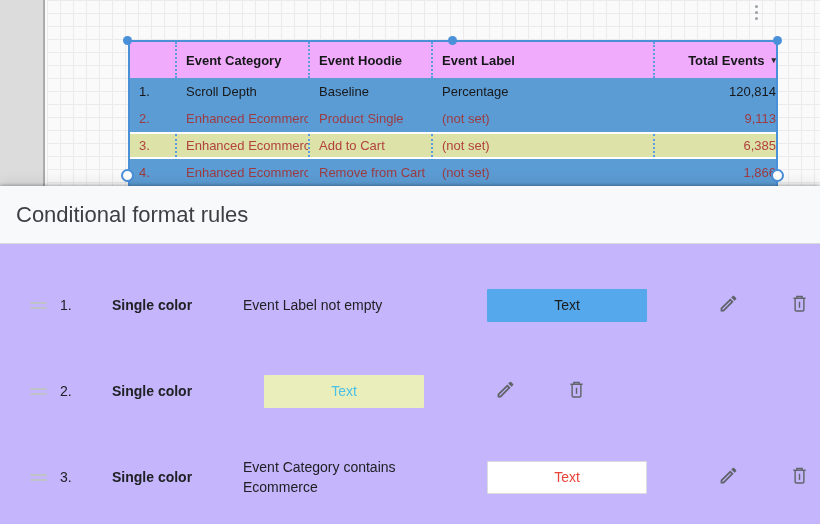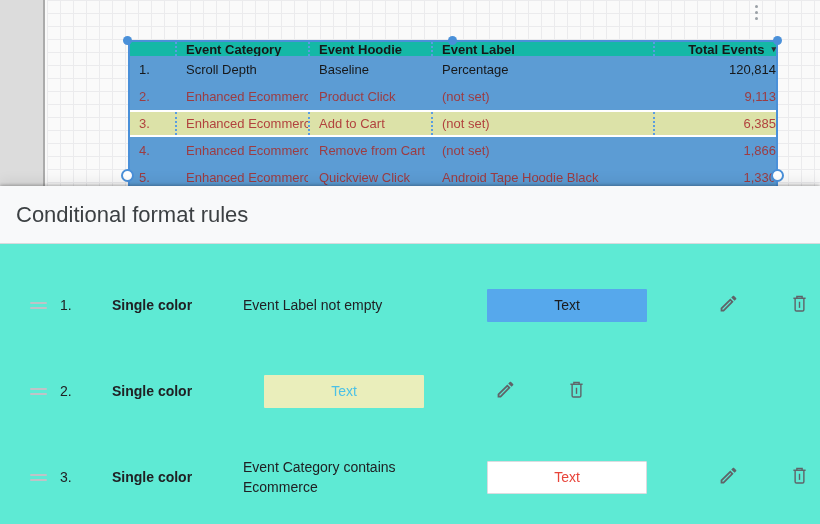--- a/index.html
+++ b/index.html
@@ -19,42 +19,42 @@
 
   .kebab { position:absolute; left:752px; top:5px; width:8px; height:22px;
            display:flex; flex-direction:column; align-items:center; gap:3px; cursor:pointer; }
   .kebab i { width:3px; height:3px; border-radius:50%; background:#9aa0a6; }
 
   
   .gtable { position:absolute; left:128px; top:40px; width:650px;
             border:2px solid #4a90d9; border-bottom:none; background:#fff;
             font-size:13px; }
   .thead, .trow { display:grid; grid-template-columns:45px 133px 123px 222px 1fr; }
-  .thead { height:14px; background:#14b8a6; font-weight:bold; color:#161719; }
+  .thead { height:36px; background:#f0abfc; font-weight:bold; color:#161719; }
   .trow  { height:27px; }
   .th, .td { display:flex; align-items:center; border-left:2px dotted transparent;
              padding-left:9px; white-space:nowrap; overflow:hidden; }
   .num { padding-left:7px; }
   .right { justify-content:flex-end; text-align:right; }
   .thead .sep { border-left-color:#5a9de0; }
   .style-blue-black { background:#5c9cd4; color:#17181a; }
   .style-blue-red   { background:#5c9cd4; color:#9c3c42; }
   .style-yellow-red { background:#dce2a8; color:#b1423e;
                       border-top:2px solid #fff; border-bottom:2px solid #fff; }
   .style-yellow-red .sep { border-left-color:#5a9de0; }
   .sort { font-size:9px; margin-left:7px; color:#2a2b2d; }
 
   
   .handle { position:absolute; border-radius:50%; }
   .h-solid { width:9px; height:9px; background:#4a90d9; }
   .h-open  { width:13px; height:13px; background:#fff; border:2px solid #4a90d9; }
 
   
   .panel { position:absolute; top:186px; left:0; width:820px; height:338px;
-           background:#5eead4; box-shadow:0 -1px 3px rgba(0,0,0,.28), 0 -5px 12px rgba(0,0,0,.07); }
+           background:#c4b5fd; box-shadow:0 -1px 3px rgba(0,0,0,.28), 0 -5px 12px rgba(0,0,0,.07); }
   .panel-header { height:58px; background:#f8f9fa; border-bottom:1px solid #d8dadd;
                   display:flex; align-items:center; padding-left:16px; }
   .panel-header h1 { font-size:22px; font-weight:400; color:#3c4043; }
 
   .rules { padding-top:18px; }
   .rule { height:86px; display:flex; align-items:center; font-size:14px; color:#202124; }
   .drag { margin-left:30px; width:17px; display:flex; flex-direction:column; gap:3px; cursor:grab; }
   .drag i { height:2px; background:#bfc3c7; border-radius:1px; }
   .ridx  { margin-left:13px; width:26px; }
   .rtype { margin-left:26px; width:131px;font-weight:bold; }
@@ -97,21 +97,21 @@
     <div class="td num">1.</div>
     <div class="td sep">Scroll Depth</div>
     <div class="td sep">Baseline</div>
     <div class="td sep">Percentage</div>
     <div class="td sep right">120,814</div>
   </div>
 
   <div class="trow style-blue-red">
     <div class="td num">2.</div>
     <div class="td sep">Enhanced Ecommerce</div>
-    <div class="td sep">Product Click</div>
+    <div class="td sep">Product Single</div>
     <div class="td sep">(not set)</div>
     <div class="td sep right">9,113</div>
   </div>
 
   <div class="trow style-yellow-red">
     <div class="td num">3.</div>
     <div class="td sep">Enhanced Ecommerce</div>
     <div class="td sep">Add to Cart</div>
     <div class="td sep">(not set)</div>
     <div class="td sep right">6,385</div>

